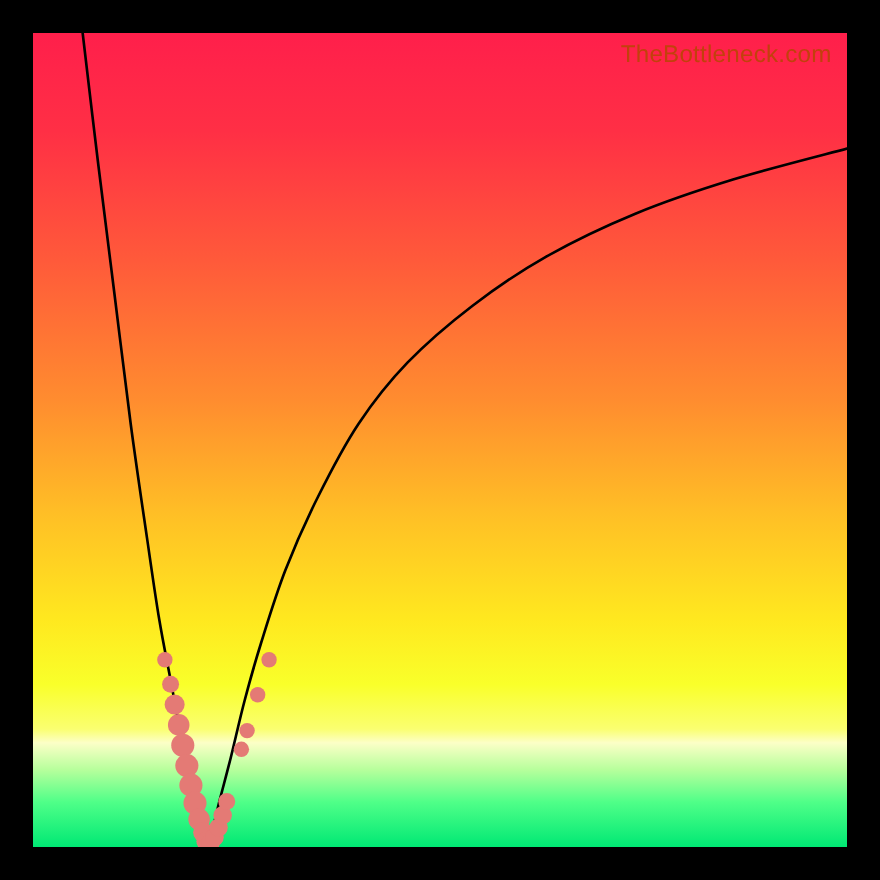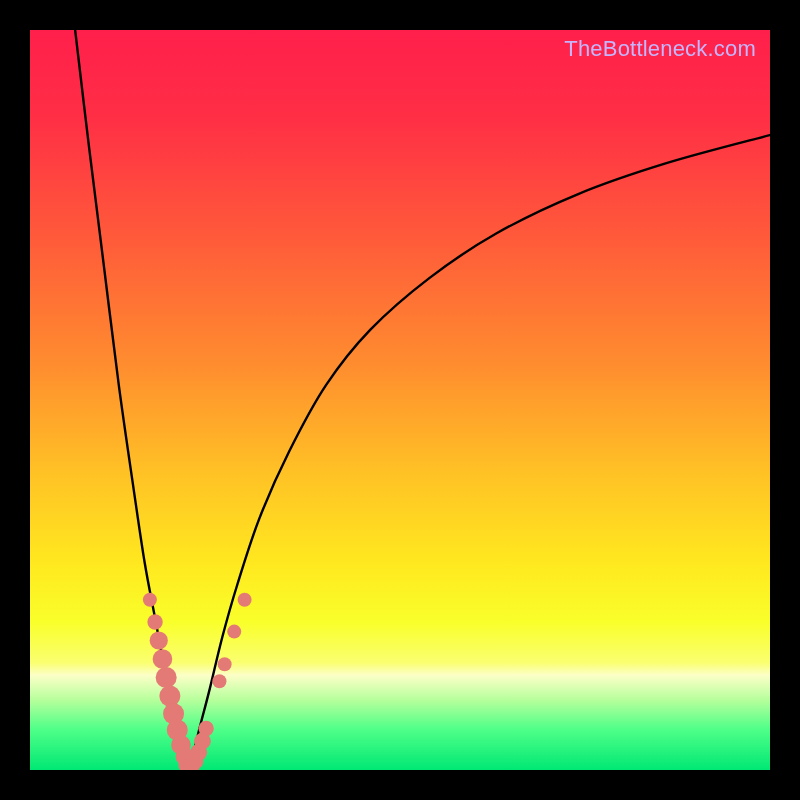--- a/index.html
+++ b/index.html
@@ -26,21 +26,21 @@
     overflow: hidden;
   }
   .gradient {
     position: absolute;
     left: 0; top: 0; right: 0; bottom: 0;
   }
   .watermark {
     position: absolute;
     top: 6px;
     right: 14px;
-    color: #c4b5fd;
+    color: #c2410c;
     font-size: 22px;
     font-weight: 500;
     letter-spacing: 0.2px;
     user-select: none;
   }
   svg.curves {
     position: absolute;
     left: 0; top: 0;
     width: 740px; height: 740px;
     overflow: visible;

